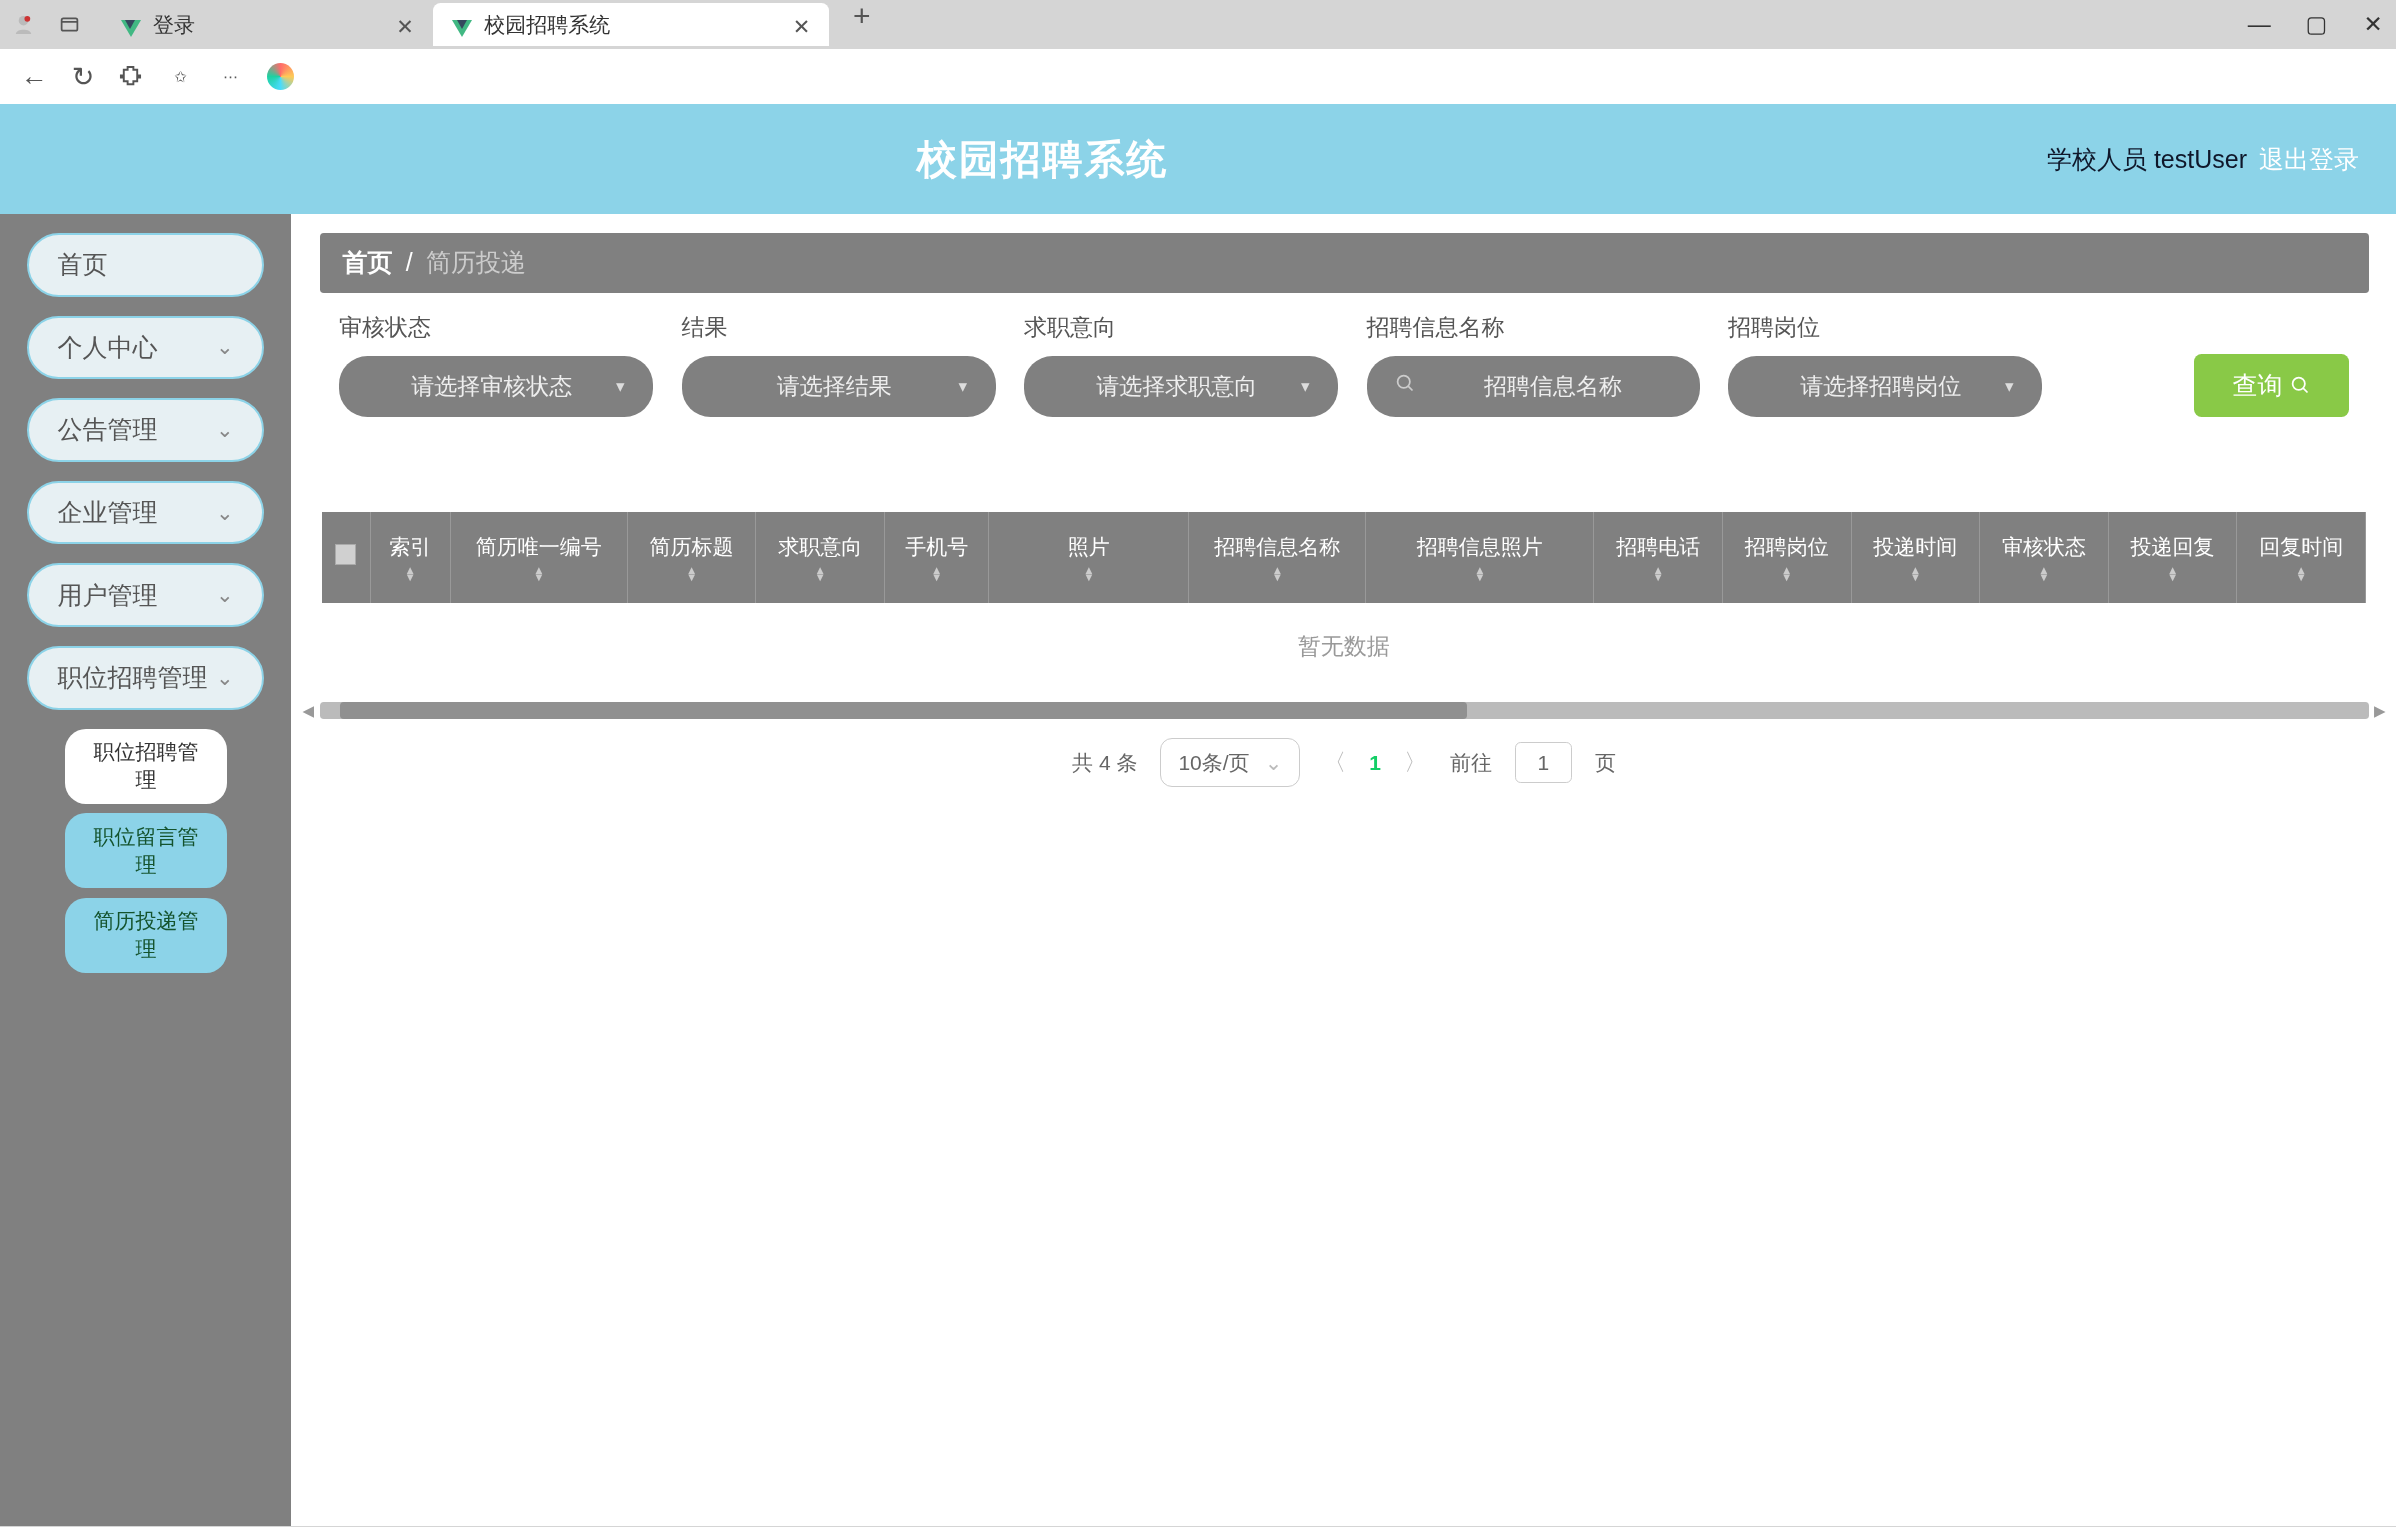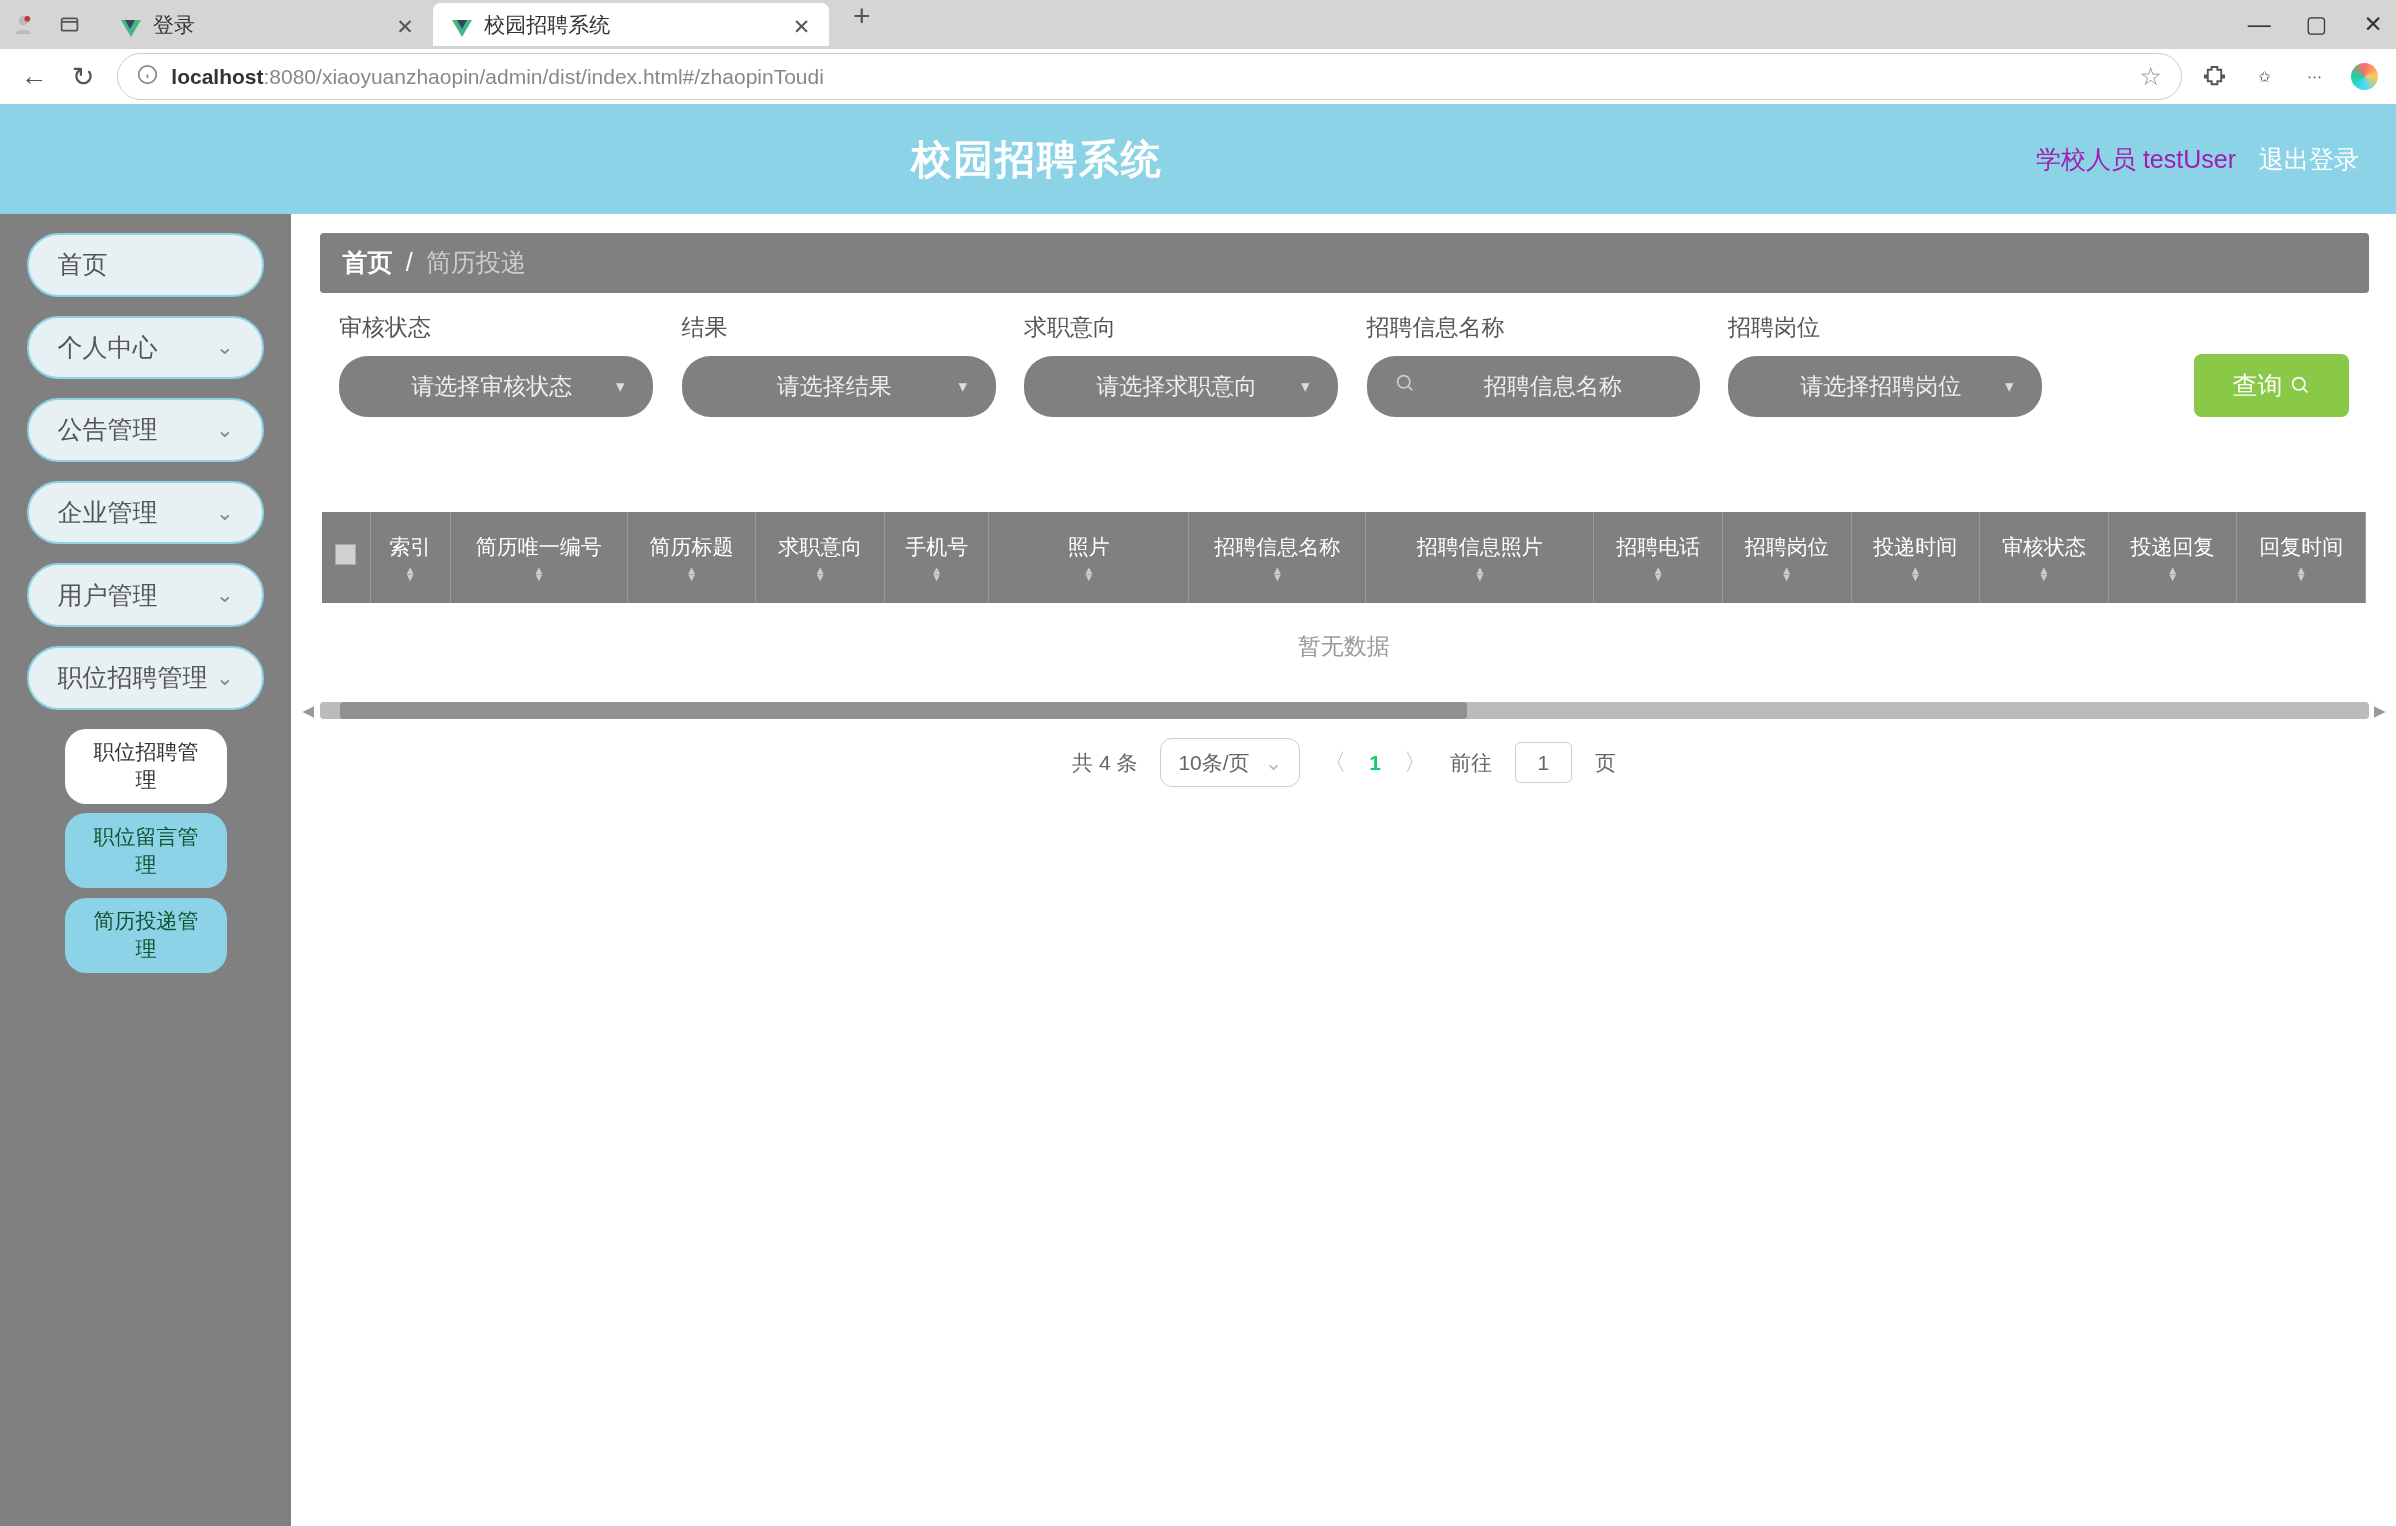--- a/index.html
+++ b/index.html
@@ -20,21 +20,21 @@
     .address-row { background: #fff; height: 55px; display: flex; align-items: center; padding: 0 19px; gap: 19px; }
     .nav-btn { width: 30px; height: 30px; display: flex; align-items: center; justify-content: center; color: #555; font-size: 27px; }
     .url-bar { flex: 1; display: flex; align-items: center; gap: 13.3px; border: 1px solid #ccc; border-radius: 27px; padding: 7.6px 19px; font-size: 21px; }
     .url-host { color: #888; }
     .url-star { margin-left: auto; color: #888; font-size: 25px; }
     .toolbar-icons { display: flex; gap: 23px; align-items: center; }
     
     
     .app-header { background: #8CD3E8; height: 110px; display: flex; align-items: center; padding: 0 38px; }
     .app-title { flex: 1; text-align: center; font-size: 40px; font-weight: bold; color: #fff; letter-spacing: 1.9px; }
-    .user-info { color: #a21caf; font-size: 25px; margin-right: 23px; }
+    .user-info { color: #0f172a; font-size: 25px; margin-right: 12px; }
     .logout { color: #fff; font-size: 25px; }
     
     
     .app-body { display: flex; height: calc(100% - 215px); }
     .sidebar { width: 291px; background: #808080; padding: 19px 27px; }
     .sidebar-item { background: #e7f0f3; border: 2.9px solid #8CD3E8; border-radius: 38px; padding: 13.3px 28.5px; margin-bottom: 19px; font-size: 25px; color: #555; display: flex; align-items: center; cursor: pointer; }
     .sidebar-item.no-chev::after { content: ""; }
     .chev { margin-left: auto; color: #888; font-size: 21px; }
     .sub-items { margin-left: 38px; margin-bottom: 19px; }
     .sub-item { background: #fff; border-radius: 21px; padding: 9.5px 19px; font-size: 21px; color: #333; margin-bottom: 9.5px; text-align: center; cursor: pointer; width: 162px; }
@@ -118,31 +118,20 @@
   <div class="window-controls">
     <span class="window-btn">—</span>
     <span class="window-btn">▢</span>
     <span class="window-btn">✕</span>
   </div>
 </div>
 
 <div class="address-row">
   <span class="nav-btn">←</span>
   <span class="nav-btn">↻</span>
-  <div class="url-bar">
-    <span>
-      <svg width="21" height="21" viewBox="0 0 24 24" fill="none" stroke="#888" stroke-width="2">
-          <circle cx="12" cy="12" r="10"></circle>
-          <line x1="12" y1="8" x2="12" y2="8"></line>
-          <line x1="12" y1="12" x2="12" y2="16"></line>
-        </svg>
-    </span>
-    <span><b style="color:#333;">localhost</b><span class="url-host">:8080</span><span class="url-host">/xiaoyuanzhaopin/admin/dist/index.html#/zhaopinToudi</span></span>
-    <span class="url-star">☆</span>
-  </div>
   <div class="toolbar-icons">
     <span class="chrome-icon">
         <svg width="23" height="23" viewBox="0 0 24 24" fill="none" stroke="#555" stroke-width="2">
           <path d="M9 2h6v3h4v6h3v2h-3v4h-4v3h-6v-3H5v-4H2v-2h3V5h4z"></path>
         </svg>
       </span>
     <span class="chrome-icon">✩</span>
     <span class="chrome-icon">⋯</span>
     <span class="copilot"></span>
   </div>

